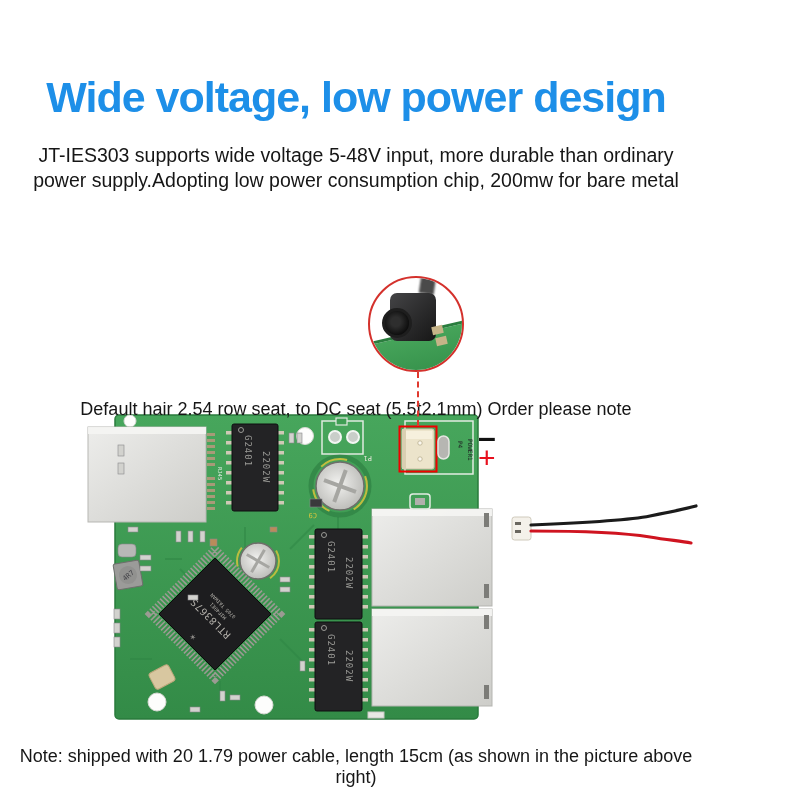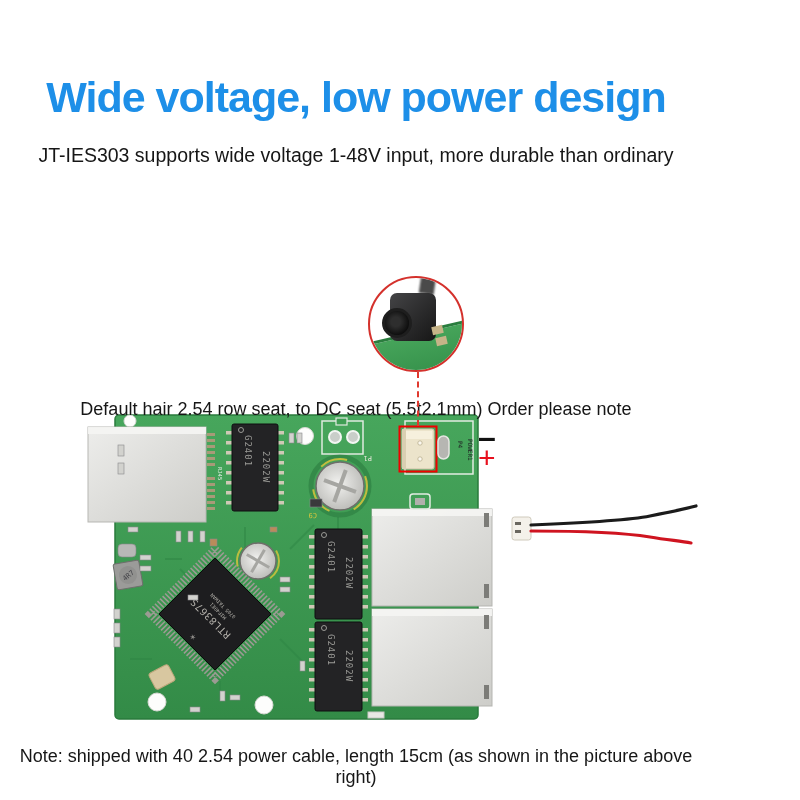--- a/index.html
+++ b/index.html
@@ -31,21 +31,22 @@
   svg text{font-family:"DejaVu Sans Mono", monospace;}
 </style>
 </head>
 <body>
 
 <div class="page">
 
   <div class="abs title">Wide voltage, low power design</div>
 
   <div class="abs para">
-    <div>JT-IES303 supports wide voltage 1-48V input, more durable than ordinary</div>
+    <div>JT-IES303 supports wide voltage 5-48V input, more durable than ordinary</div>
+    <div>power supply.Adopting low power consumption chip, 200mw for bare metal</div>
   </div>
 
   <div class="abs callout-circle">
     <div class="jack-strip"></div>
     <div class="jack-top-comp"></div>
     <div class="jack-body"></div>
     <div class="jack-hole"></div>
     <div class="jack-pad" style="left:62px;top:48px;"></div>
     <div class="jack-pad" style="left:66px;top:59px;"></div>
   </div>
@@ -295,15 +296,15 @@
   <div class="abs plus">+</div>
 
   <svg class="abs" style="left:500px;top:462px;" width="210" height="80" viewBox="0 0 210 80">
     <rect x="12" y="36" width="19" height="23" rx="2.5" fill="#f4f1ea" stroke="#cfcabc"></rect>
     <rect x="15" y="41" width="6" height="3" fill="#6a675f"></rect>
     <rect x="15" y="49" width="6" height="3" fill="#6a675f"></rect>
     <path d="M31,44 C80,42 125,40 150,35 C170,31 185,28 196,25" fill="none" stroke="#1b1b1b" stroke-width="3.2" stroke-linecap="round"></path>
     <path d="M31,50 C80,50 125,52 150,56 C168,59 180,60 191,62" fill="none" stroke="#cf1420" stroke-width="3.2" stroke-linecap="round"></path>
   </svg>
 
-  <div class="abs footer-note">Note: shipped with 40 2.54 power cable, length 15cm (as shown in the picture above right)</div>
+  <div class="abs footer-note">Note: shipped with 20 1.79 power cable, length 15cm (as shown in the picture above right)</div>
 
 </div>
 
 </body></html>

